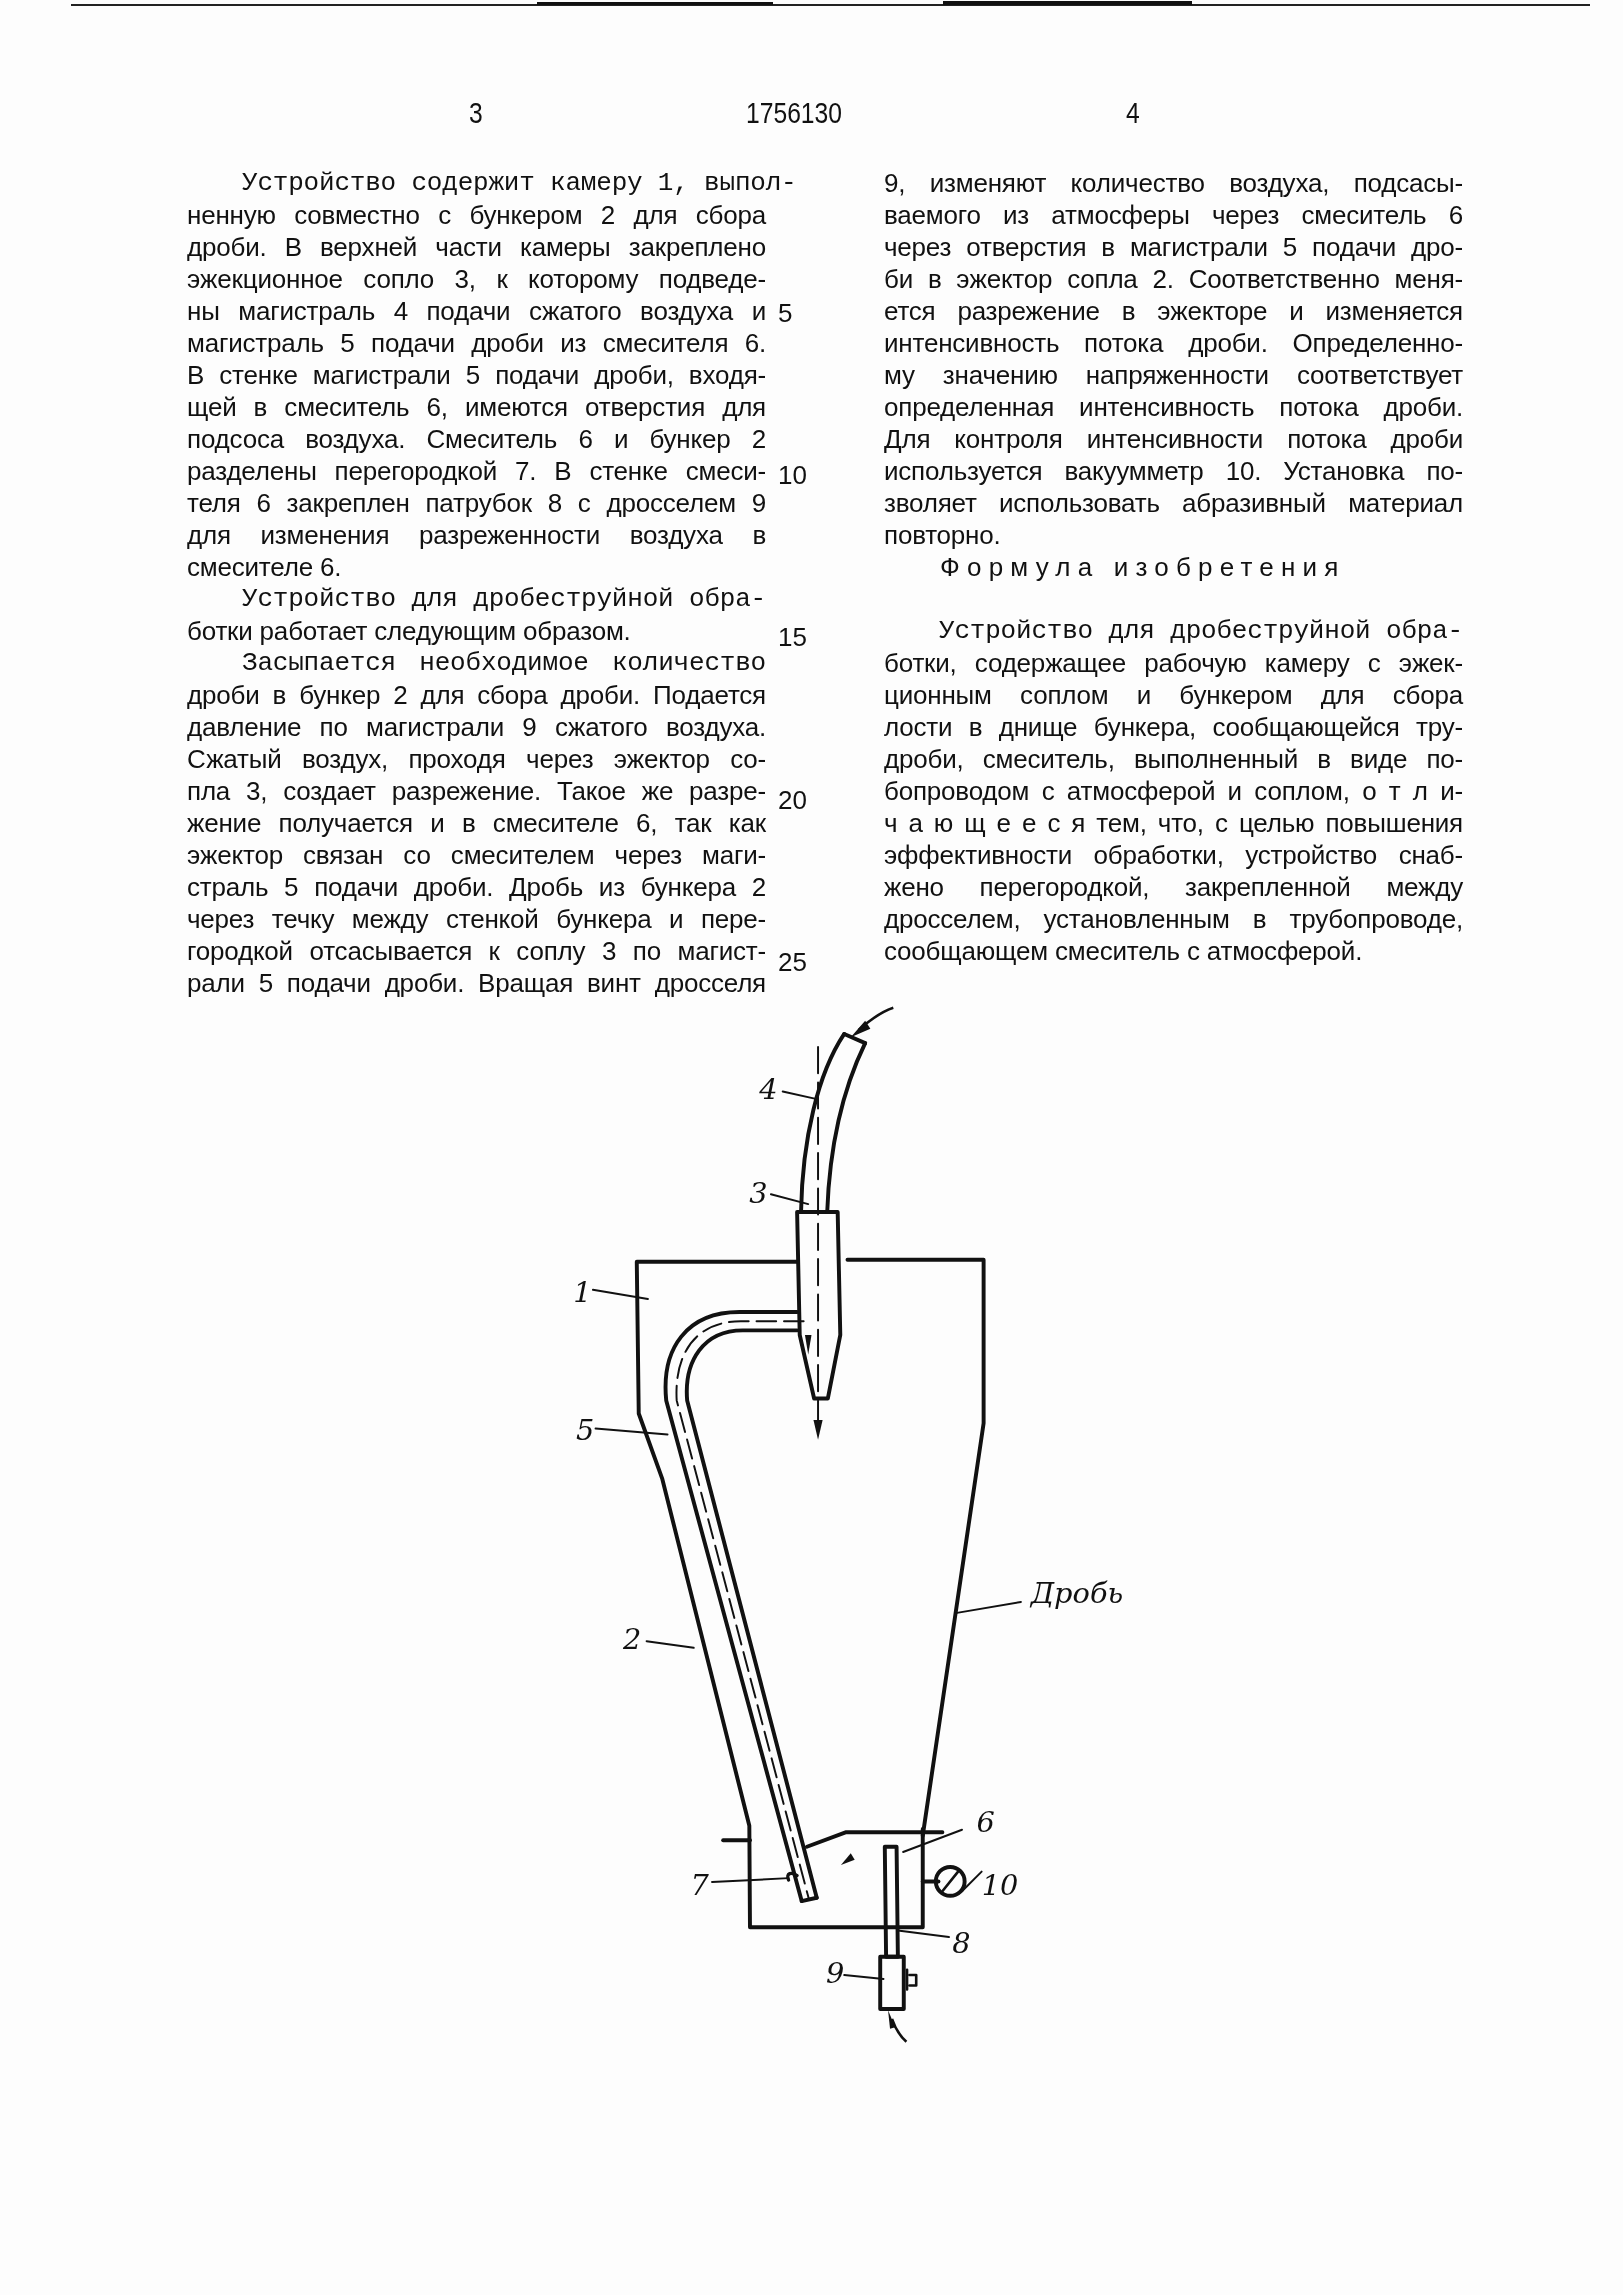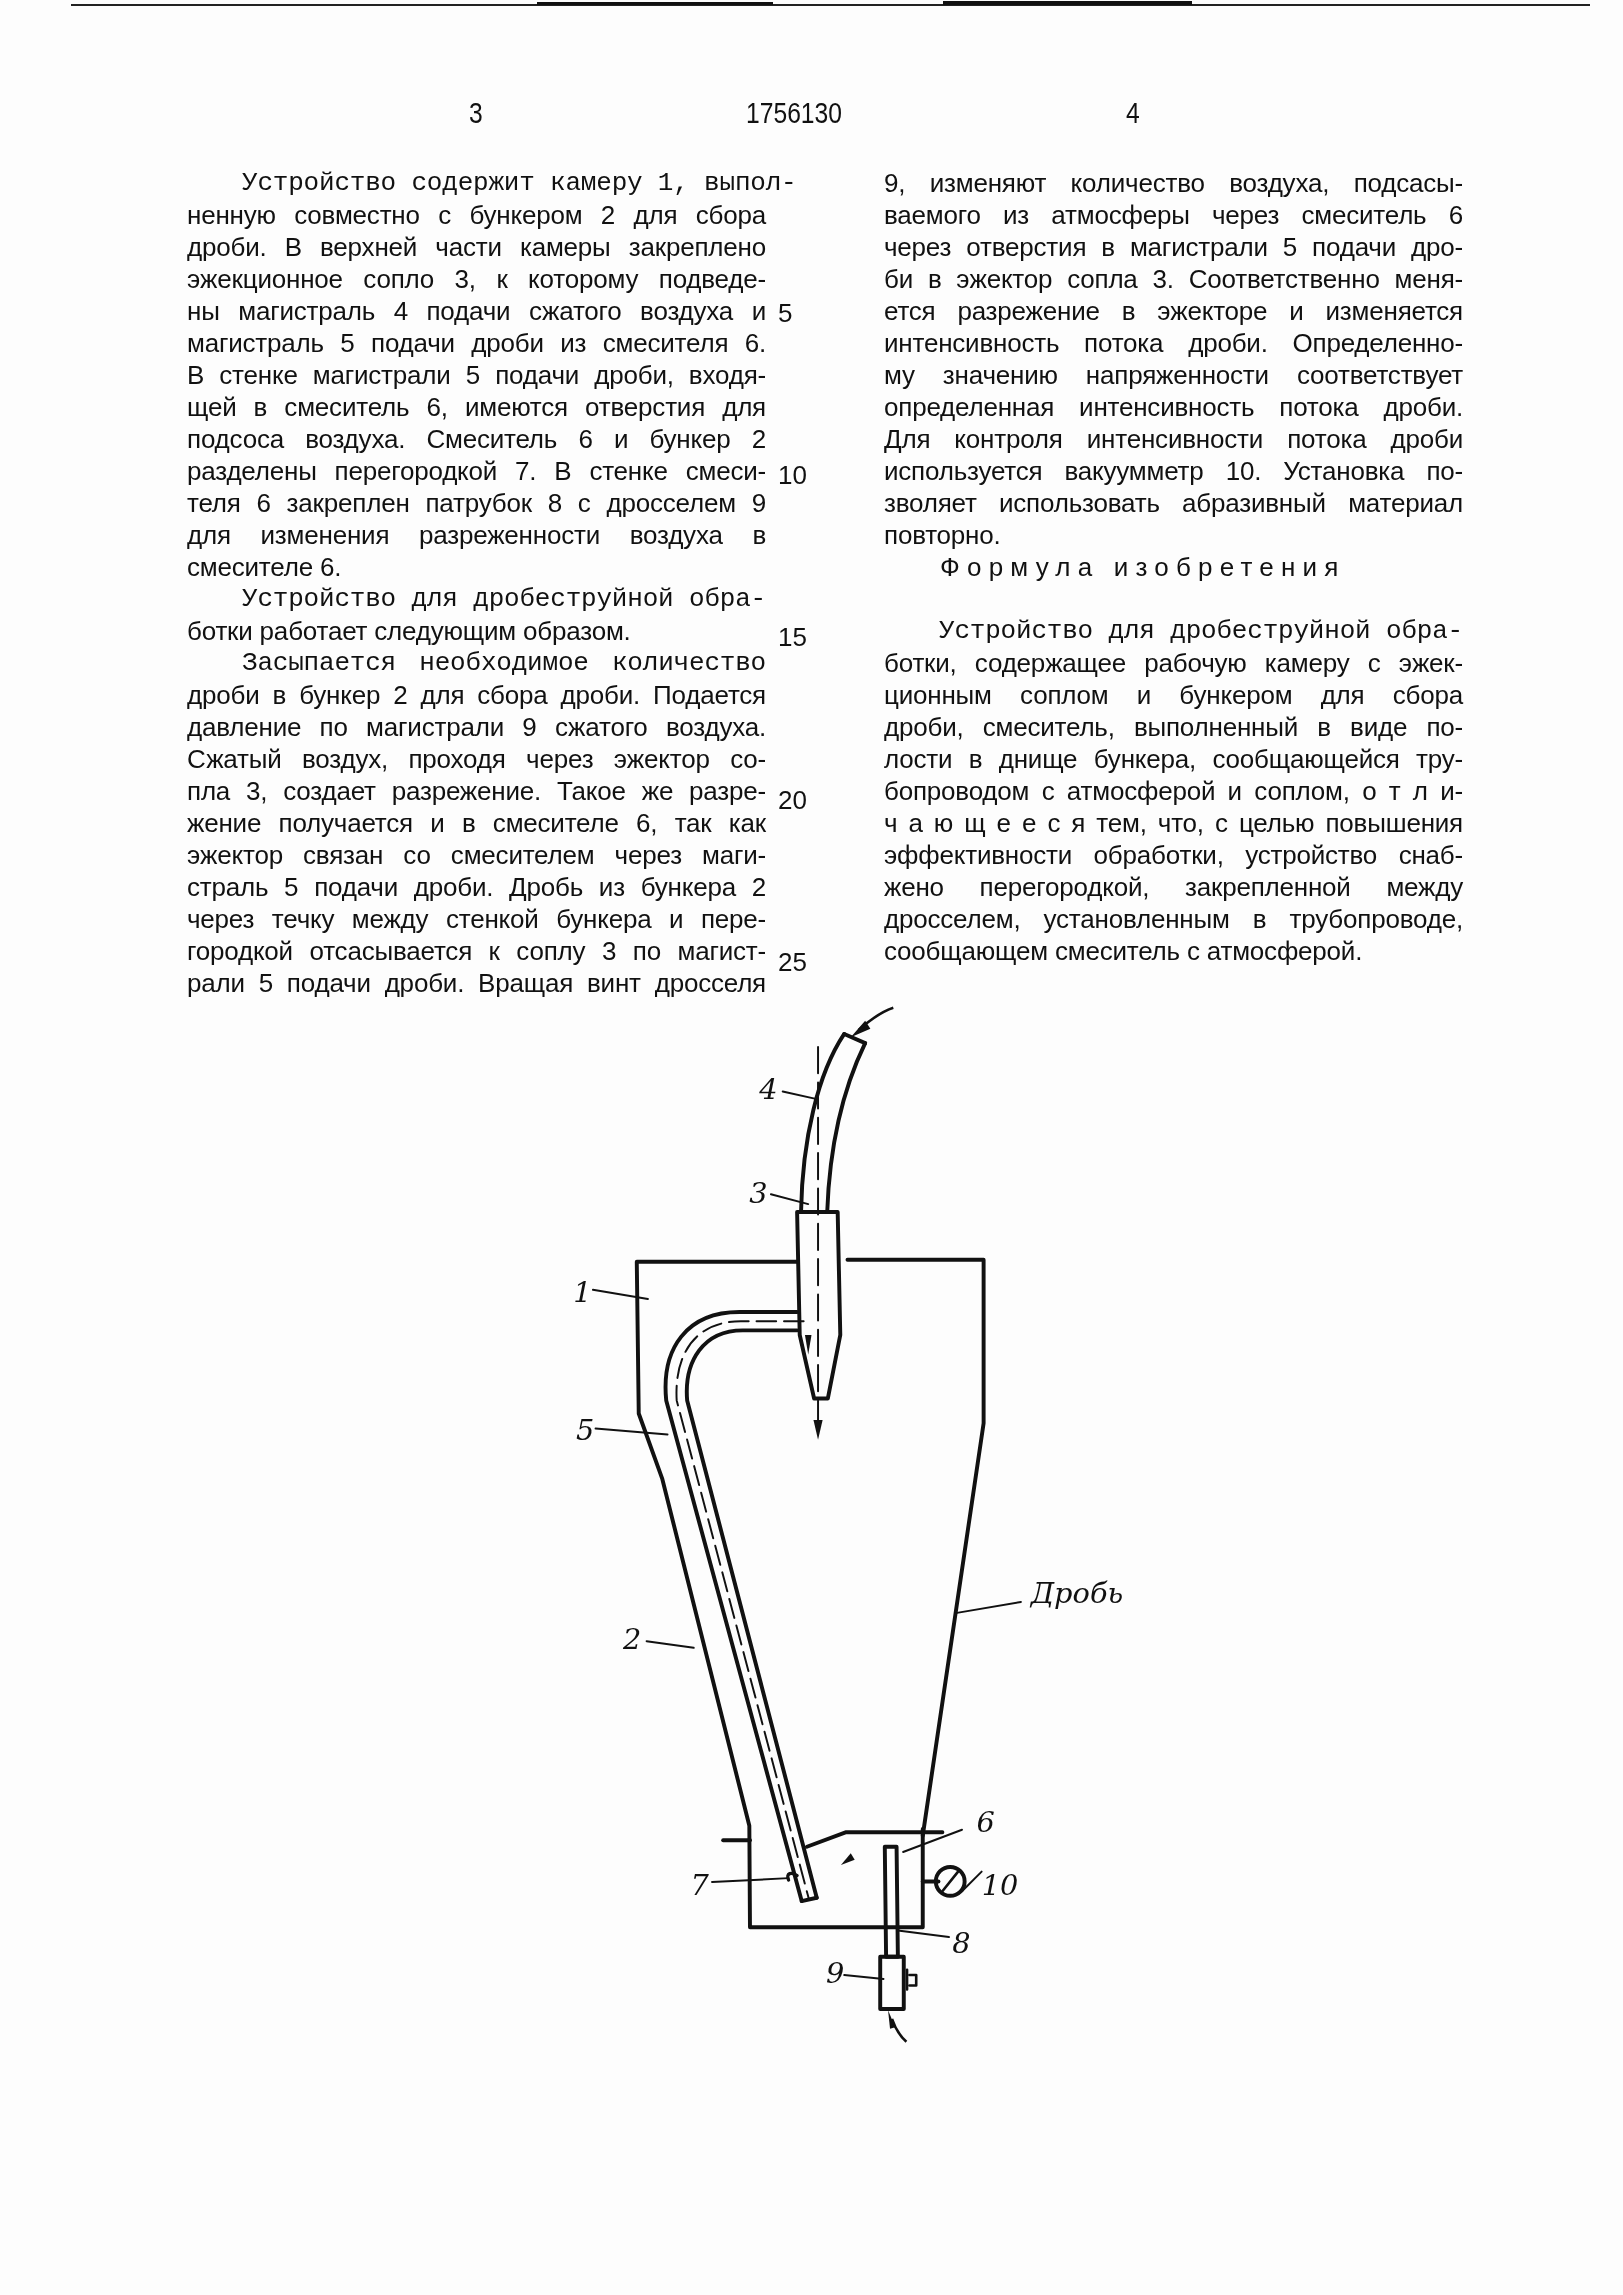--- a/index.html
+++ b/index.html
@@ -58,36 +58,36 @@
       <div class="line">эжектор связан со смесителем через маги-</div>
       <div class="line">страль 5 подачи дроби. Дробь из бункера 2</div>
       <div class="line">через течку между стенкой бункера и пере-</div>
       <div class="line">городкой отсасывается к соплу 3 по магист-</div>
       <div class="line">рали 5 подачи дроби. Вращая винт дросселя</div>
     </div>
   <div class="col right" id="rightcol">
       <div class="line">9, изменяют количество воздуха, подсасы-</div>
       <div class="line">ваемого из атмосферы через смеситель 6</div>
       <div class="line">через отверстия в магистрали 5 подачи дро-</div>
-      <div class="line">би в эжектор сопла 3. Соответственно меня-</div>
+      <div class="line">би в эжектор сопла 2. Соответственно меня-</div>
       <div class="line">ется разрежение в эжекторе и изменяется</div>
       <div class="line">интенсивность потока дроби. Определенно-</div>
       <div class="line">му значению напряженности соответствует</div>
       <div class="line">определенная интенсивность потока дроби.</div>
       <div class="line">Для контроля интенсивности потока дроби</div>
       <div class="line">используется вакуумметр 10. Установка по-</div>
       <div class="line">зволяет использовать абразивный материал</div>
       <div class="line last">повторно.</div>
       <div class="line heading">Формула изобретения</div>
       <div class="line last"></div>
       <div class="line indent">Устройство для дробеструйной обра-</div>
       <div class="line">ботки, содержащее рабочую камеру с эжек-</div>
       <div class="line">ционным соплом и бункером для сбора</div>
+      <div class="line">лости в днище бункера, сообщающейся тру-</div>
       <div class="line">дроби, смеситель, выполненный в виде по-</div>
-      <div class="line">лости в днище бункера, сообщающейся тру-</div>
       <div class="line">бопроводом с атмосферой и соплом, о т л и-</div>
       <div class="line">ч а ю щ е е с я тем, что, с целью повышения</div>
       <div class="line">эффективности обработки, устройство снаб-</div>
       <div class="line">жено перегородкой, закрепленной между</div>
       <div class="line">дросселем, установленным в трубопроводе,</div>
       <div class="line last">сообщающем смеситель с атмосферой.</div>
     </div>
   <div id="lnums">
       <div class="lnum" style="top: 297px;">5</div>
       <div class="lnum" style="top: 459px;">10</div>

